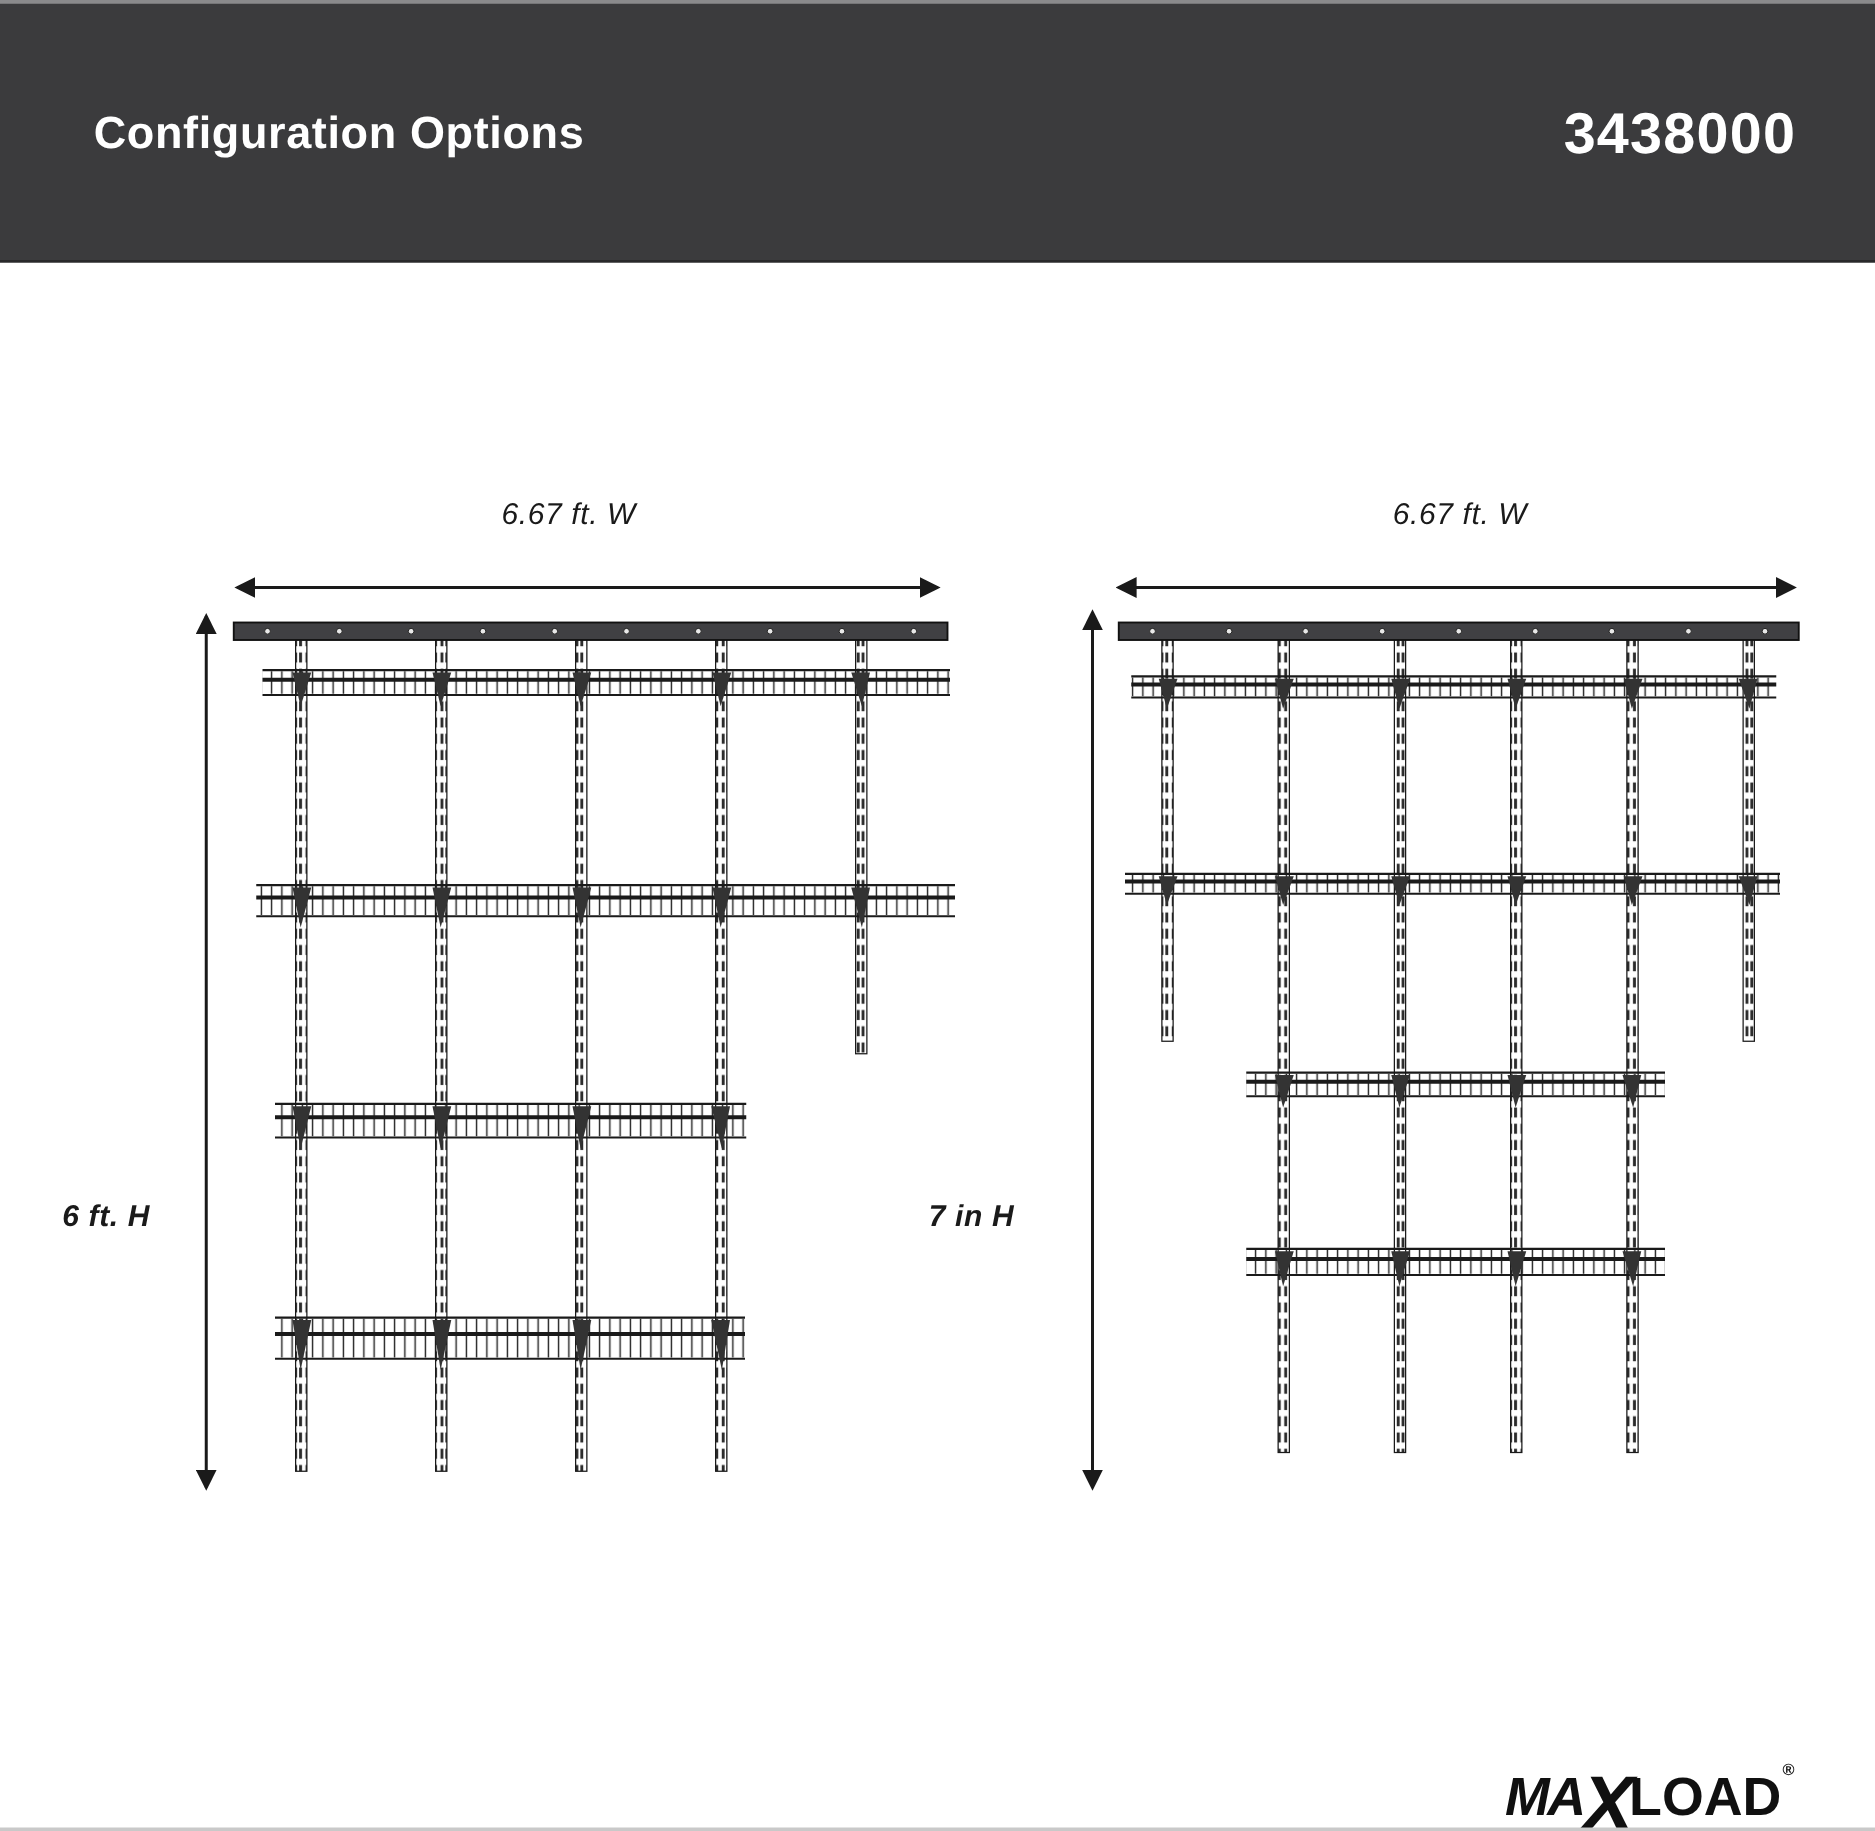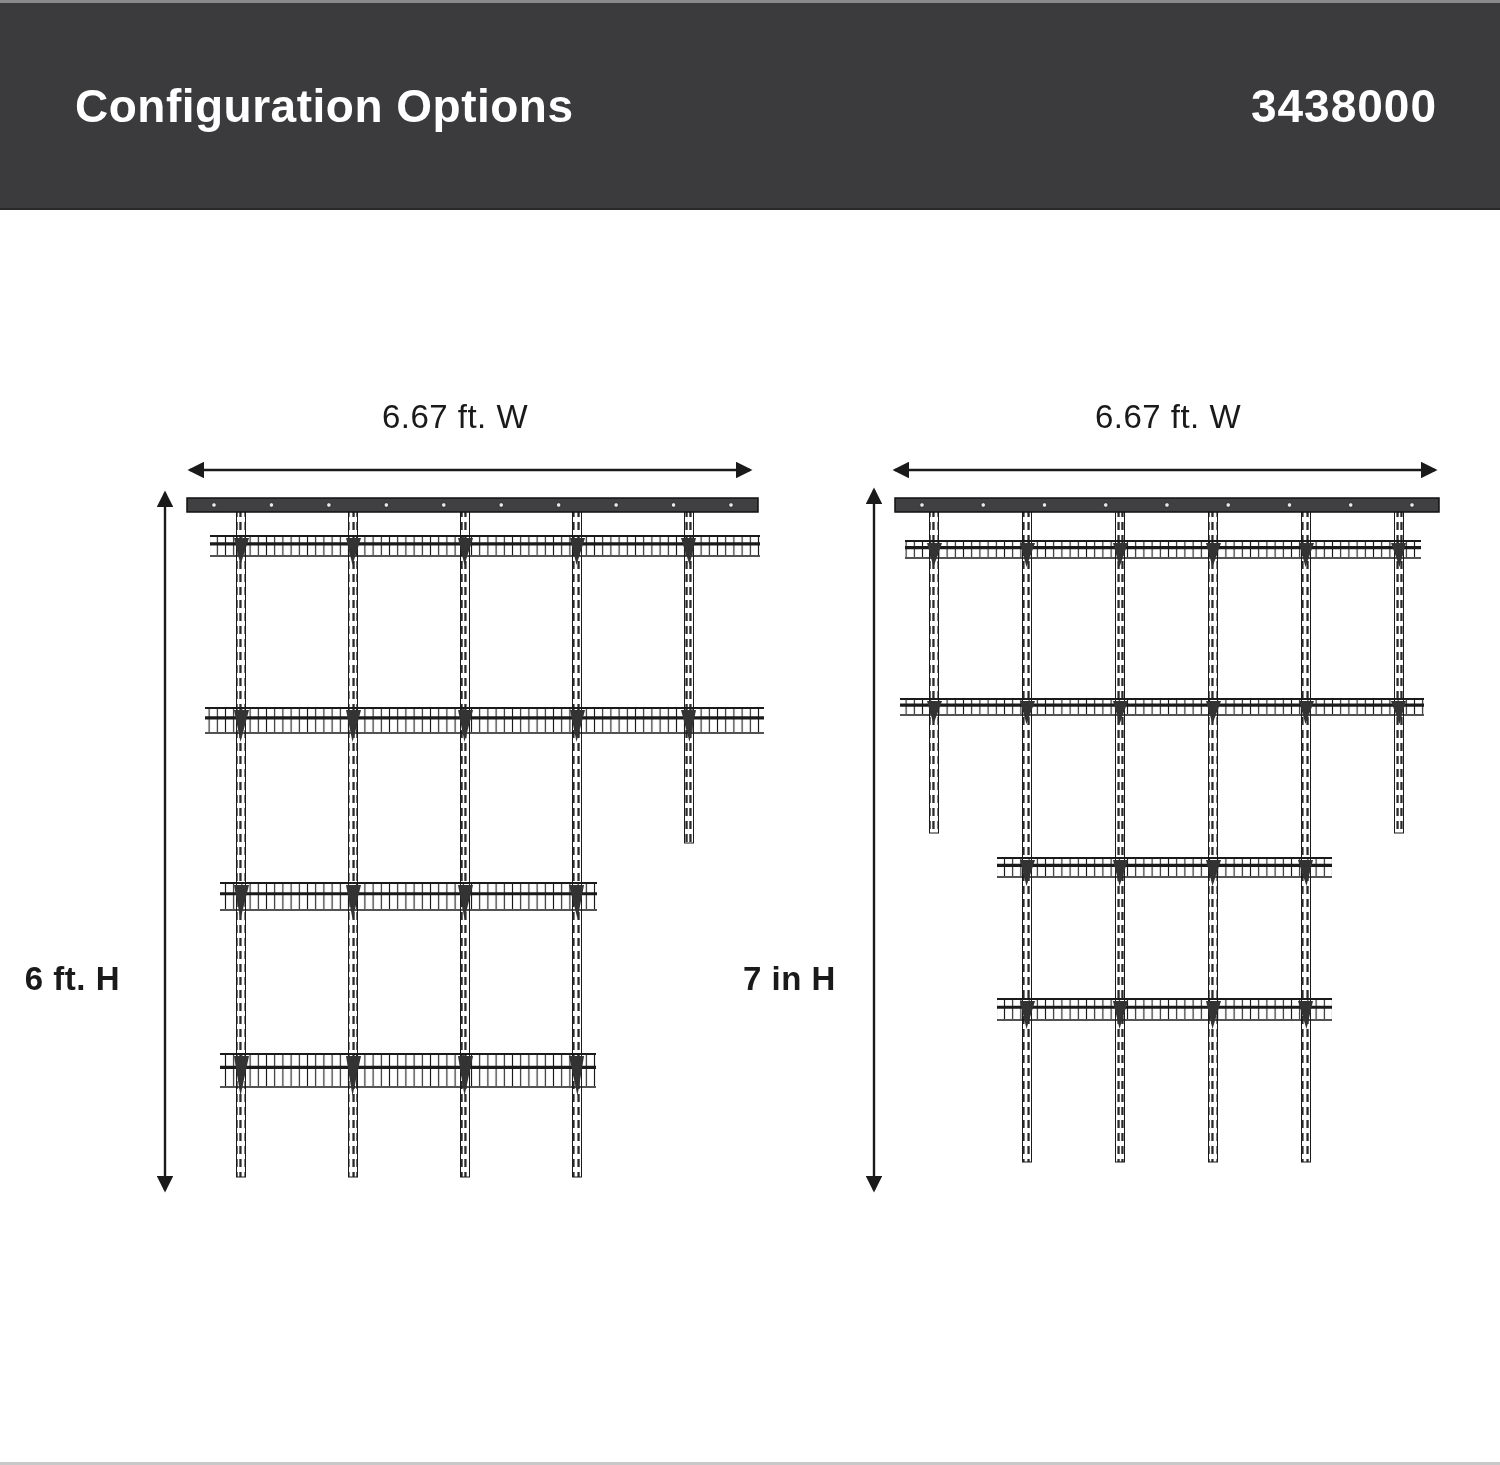--- a/index.html
+++ b/index.html
@@ -18,31 +18,31 @@
   
   .header{
     position:absolute;left:0;top:0;width:100%;height:210px;
     background:var(--header-bg);box-sizing:border-box;
     border-top:3px solid var(--edge-top);
     border-bottom:2px solid #29292b;
     display:flex;align-items:center;justify-content:space-between;
     padding:0 63px 0 75px;
   }
   .header .title{
-    color:var(--header-text);font-size:46px;font-weight:800;letter-spacing:.5px;
+    color:var(--header-text);font-size:36px;font-weight:800;letter-spacing:.5px;
   }
   .header .product-number{
     color:var(--header-text);font-size:46px;font-weight:800;letter-spacing:1px;margin-left:45px;
   }
   
   .diagram-area{position:absolute;left:0;top:0;width:1500px;height:1465px;}
   #diagram-svg{position:absolute;left:0;top:0;width:1500px;height:1465px;display:block;}
   .dim-label{
-    position:absolute;color:var(--ink);font-size:33px;font-weight:500;
-    letter-spacing:.5px;white-space:nowrap;
+    position:absolute;color:var(--ink);font-size:24px;font-weight:500;
+    letter-spacing:.5px;white-space:nowrap;font-style:italic;
   }
   .dim-label.width-left {left:355px;top:398px;width:200px;text-align:center;}
   .dim-label.width-right{left:1068px;top:398px;width:200px;text-align:center;}
   .dim-label.height-left {left:20px;top:960px;width:100px;text-align:right;font-weight:600;}
   .dim-label.height-right{left:743px;top:960px;width:110px;text-align:left;font-weight:600;}
   
   .note{
     position:absolute;left:45px;top:1392px;margin:0;
     color:var(--note-text);font-size:26px;line-height:32px;font-weight:400;
   }
@@ -217,15 +217,21 @@
 
   <header class="header">
     <div class="title">Configuration Options</div>
     <div class="product-number">3438000</div>
   </header>
 
   <p class="note">
     <br>
   </p>
 
+  <div class="logo">
+    <span class="ma">MA</span>
+    <span class="x">X</span>
+    <span class="load">LOAD</span>
+    <span class="reg">®</span>
+  </div>
 
   <div class="bottom-edge"></div>
 </div>
 
 </body></html>

